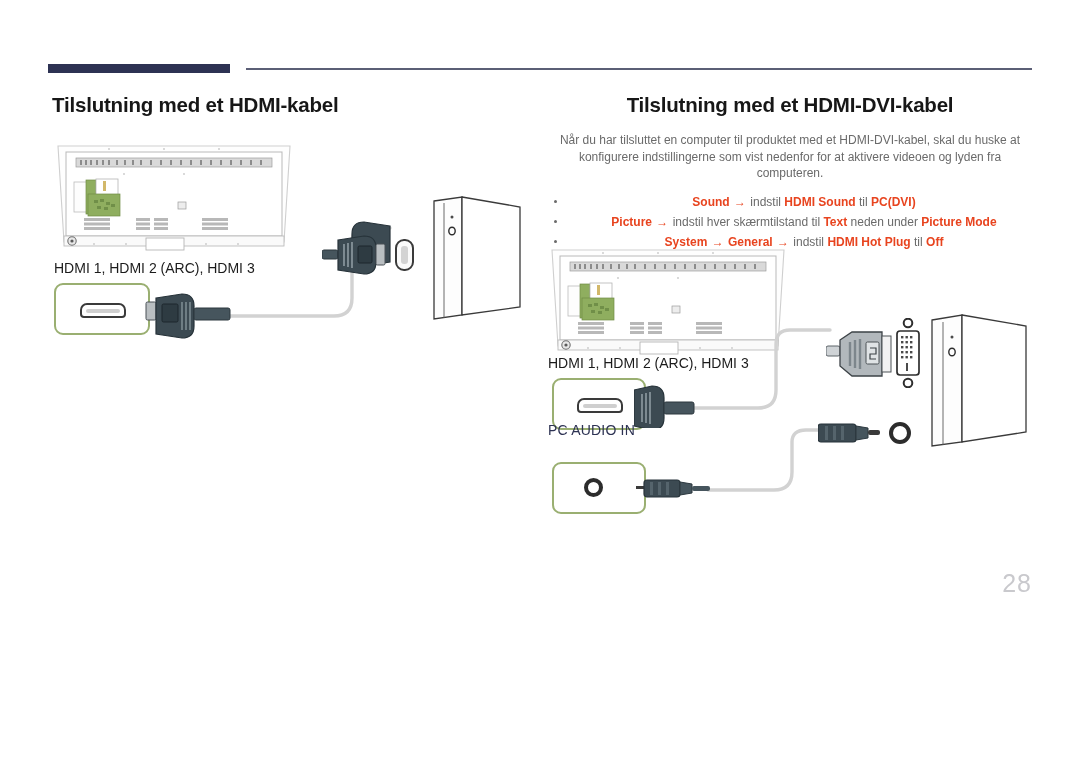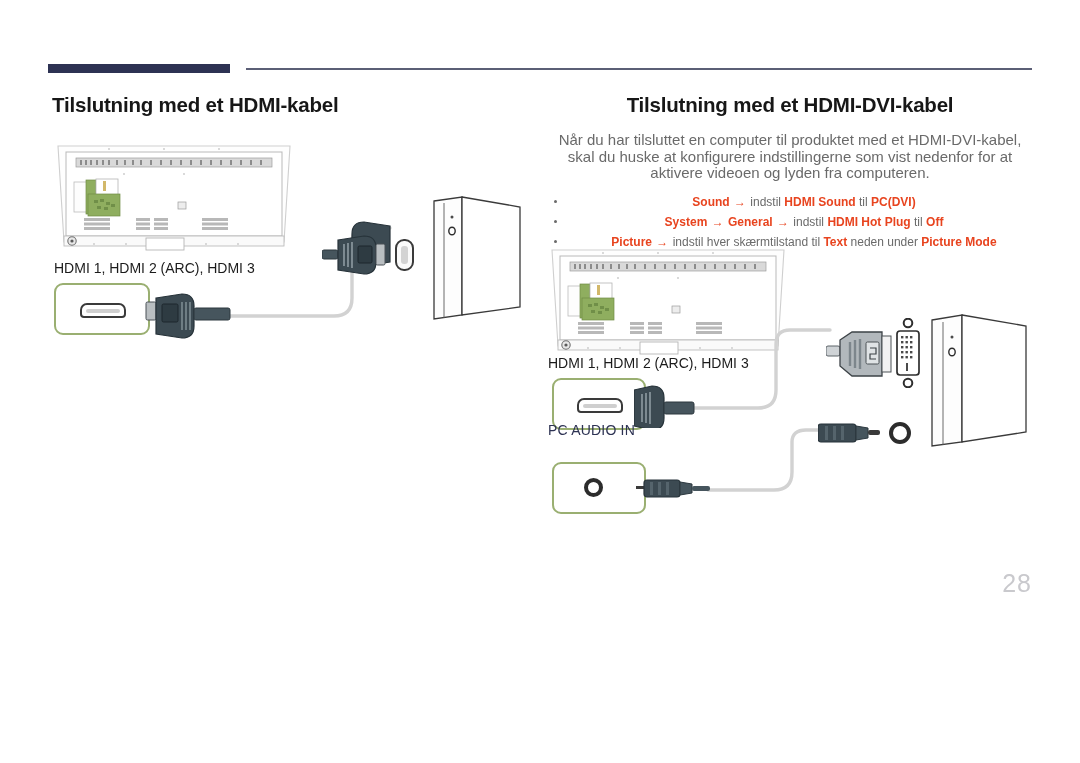--- a/index.html
+++ b/index.html
@@ -26,21 +26,21 @@
   .col-left  { position: absolute; left: 52px;  top: 92px; width: 470px; }
   .col-right { position: absolute; left: 546px; top: 92px; width: 488px; text-align: center; }
 
   h1.sect-title {
     font-size: 20.5px; font-weight: bold; color: #171717;
     letter-spacing: -0.2px; line-height: 26px; white-space: nowrap;
   }
 
   p.body-text {
     margin-top: 14px;
-    font-size: 15px; color: #6a6a6a; line-height: 16.5px;
+    font-size: 12px; color: #6a6a6a; line-height: 16.5px;
   }
 
   ul.bullets { margin-top: 10px; list-style: none; }
   ul.bullets li {
     position: relative; padding-left: 28px;
     font-size: 12px; color: #6a6a6a; line-height: 20px;
   }
   ul.bullets li .dot {
     position: absolute; left: 8px; top: 8px;
     width: 3px; height: 3px; border-radius: 50%; background: #6a6a6a;
@@ -211,22 +211,22 @@
     <line x1="18" y1="8" x2="18" y2="123" stroke="#5a5a5a" stroke-width="0.9"></line>
     <circle cx="26" cy="22" r="1.5" fill="#4a4a4a"></circle>
     <ellipse cx="26" cy="36" rx="3.2" ry="3.8" fill="none" stroke="#2e2e2e" stroke-width="1.4"></ellipse>
   </svg>
 
   <div class="col-right">
     <h1 class="sect-title">Tilslutning med et HDMI-DVI-kabel</h1>
     <p class="body-text">Når du har tilsluttet en computer til produktet med et HDMI-DVI-kabel, skal du huske at konfigurere indstillingerne som vist nedenfor for at aktivere videoen og lyden fra computeren.</p>
     <ul class="bullets" id="bullet-list">
         <li><span class="dot"></span><span class="em">Sound</span><span class="arr"> → </span><span>indstil </span><span class="em">HDMI Sound</span><span> til </span><span class="em">PC(DVI)</span></li>
+        <li><span class="dot"></span><span class="em">Picture</span><span class="arr"> → </span><span>indstil hver skærmtilstand til </span><span class="em">Text</span><span> neden under </span><span class="em">Picture Mode</span></li>
         <li><span class="dot"></span><span class="em">System</span><span class="arr"> → </span><span class="em">General</span><span class="arr"> → </span><span>indstil </span><span class="em">HDMI Hot Plug</span><span> til </span><span class="em">Off</span></li>
-        <li><span class="dot"></span><span class="em">Picture</span><span class="arr"> → </span><span>indstil hver skærmtilstand til </span><span class="em">Text</span><span> neden under </span><span class="em">Picture Mode</span></li>
       </ul>
   </div>
 
   <svg class="diagram" style="left:548px; top:242px;" width="240" height="118" viewBox="0 0 240 118">
     <polygon points="4,8 236,8 230,104 10,104" fill="#fefefe" stroke="#cfcfcf" stroke-width="1.1"></polygon>
     <rect x="12" y="14" width="216" height="84" fill="#ffffff" stroke="#b9b9b9" stroke-width="1"></rect>
     <rect x="22" y="20" width="196" height="9" fill="#d9d9d9" stroke="#9d9d9d" stroke-width="0.7"></rect>
     <g fill="#8c8c8c">
       <rect x="26" y="22" width="2" height="5"></rect>
         <rect x="31" y="22" width="2" height="5"></rect>

